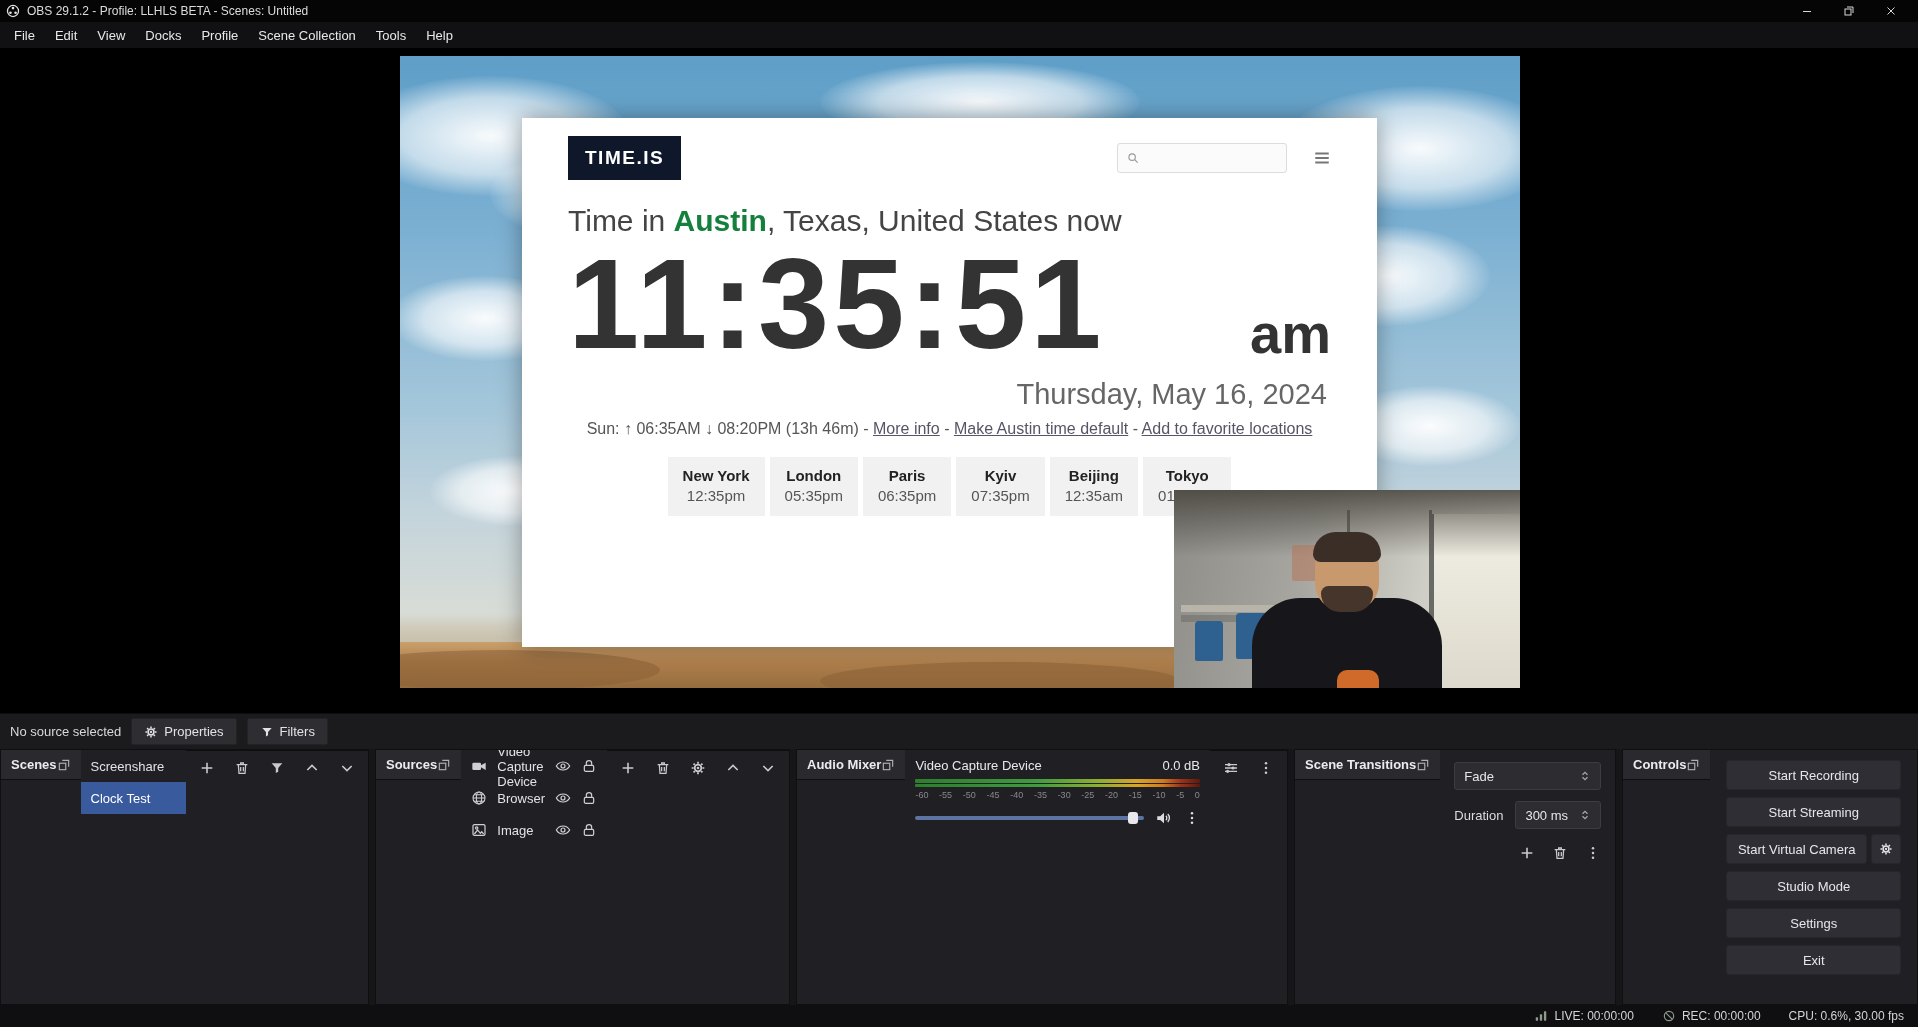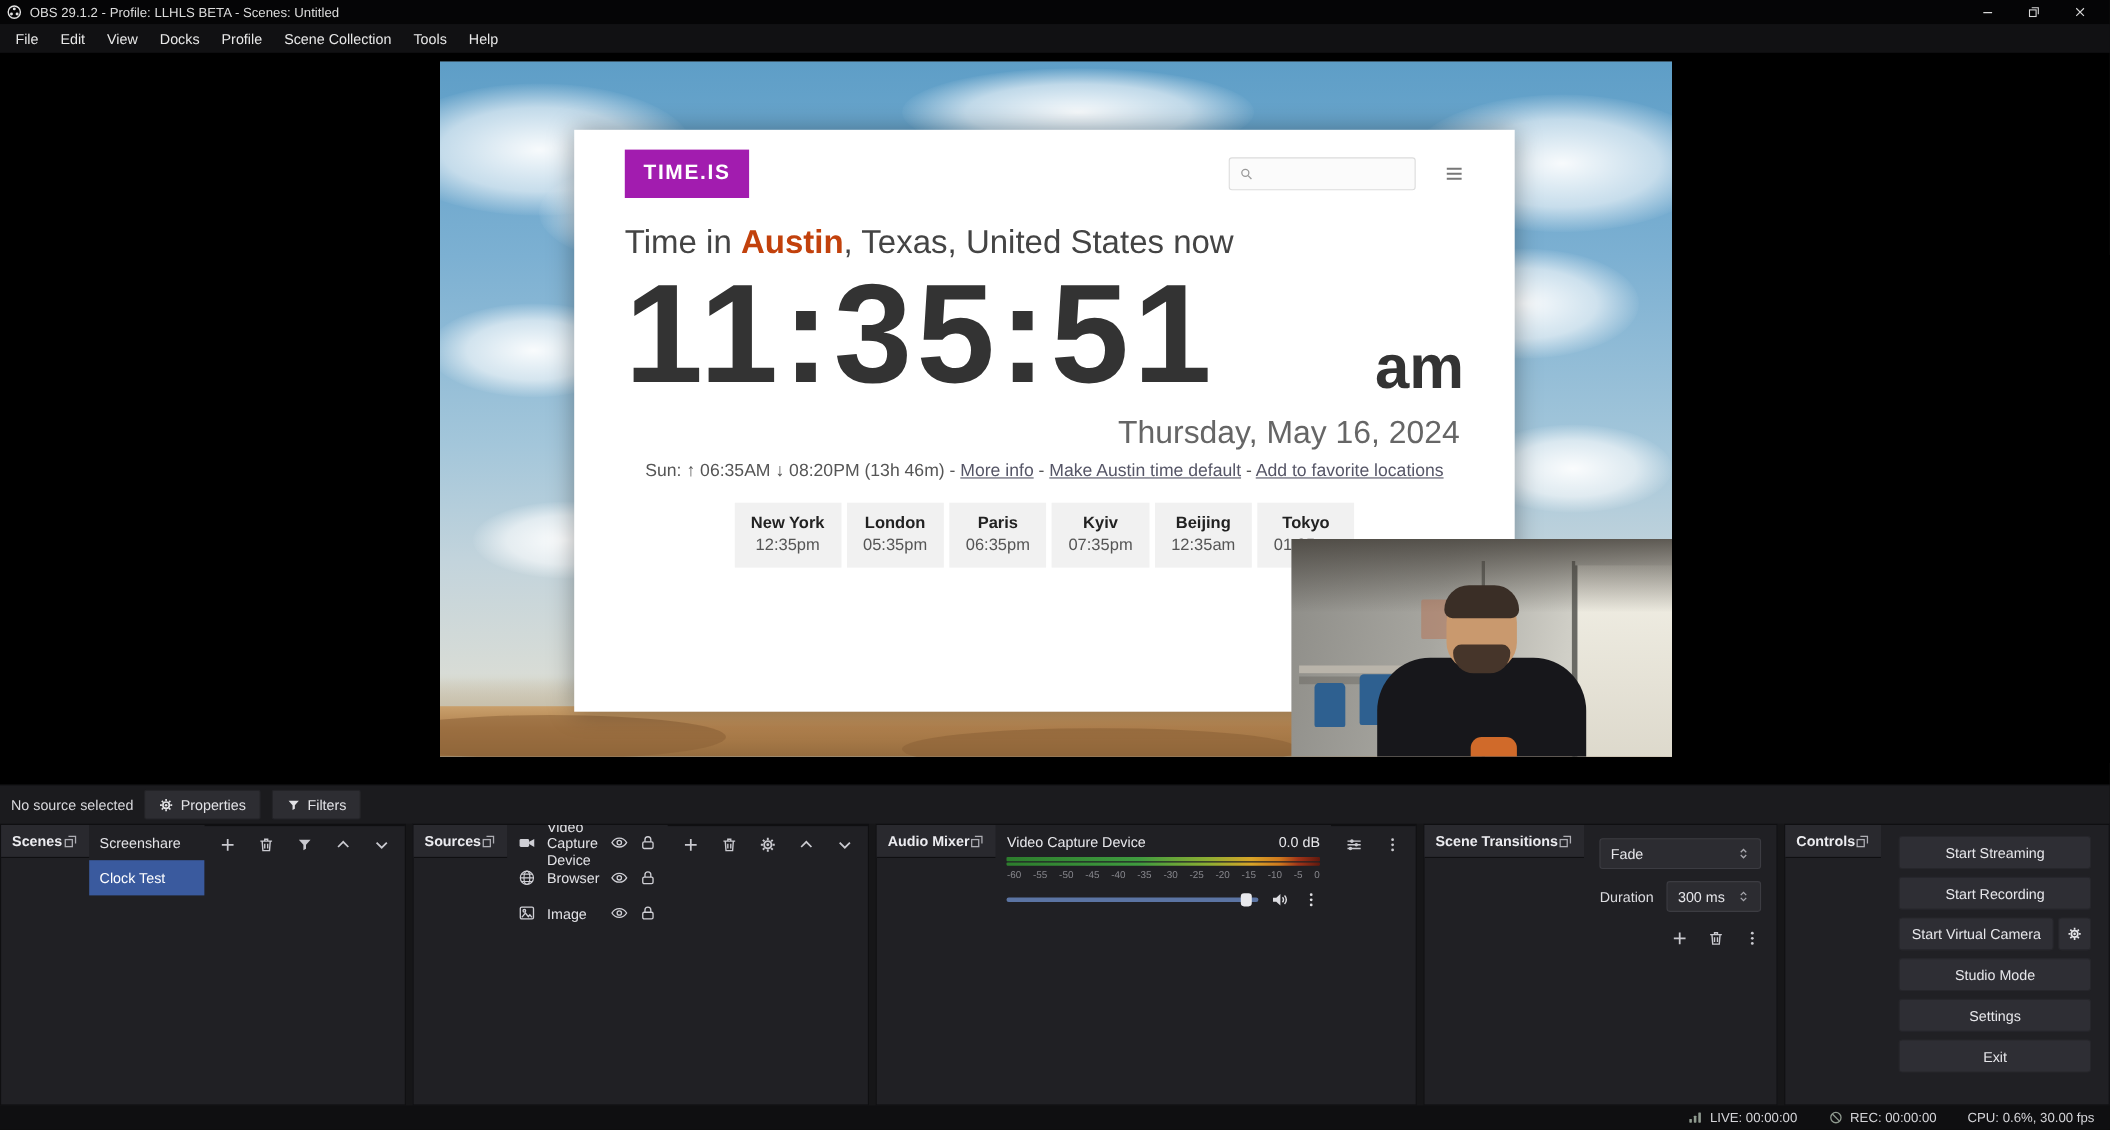--- a/index.html
+++ b/index.html
@@ -24,25 +24,25 @@
   .scene { position:absolute; left:400px; top:8px; width:1120px; height:632px; overflow:hidden; background:#7fb0d2; }
   .sky { position:absolute; inset:0; background:linear-gradient(180deg,#5e9ec7 0%,#7cb0d2 28%,#a3c6da 55%,#c3d4dc 72%,#d8dcd6 88%,#d3cdba 92%); }
   .cloud { position:absolute; background:radial-gradient(ellipse at center, rgba(255,255,255,.95) 0%, rgba(255,255,255,.6) 45%, rgba(255,255,255,0) 72%); border-radius:50%; }
   .haze { position:absolute; left:0; right:0; bottom:42px; height:30px; background:linear-gradient(180deg, rgba(205,205,198,0) 0%, rgba(196,188,168,.85) 100%); }
   .ground { position:absolute; left:0; right:0; bottom:0; height:46px; background:linear-gradient(180deg,#c9a06c 0%,#b0804d 45%,#956c3e 100%); }
   .dune { position:absolute; background:#8a6036; opacity:.55; border-radius:50%; }
 
   
   .ti-page { position:absolute; left:122px; top:62px; width:855px; height:529px; background:#ffffff; box-shadow:0 0 22px rgba(0,0,0,.35); padding:18px 46px 0 46px; color:#333; }
   .ti-header { display:flex; align-items:center; }
-  .ti-logo { background:#a21caf; color:#fff; font-weight:bold; font-size:19px; letter-spacing:1.5px; padding:11px 17px; }
+  .ti-logo { background:#0f172a; color:#fff; font-weight:bold; font-size:19px; letter-spacing:1.5px; padding:11px 17px; }
   .ti-search { margin-left:auto; width:170px; height:30px; border:1px solid #dcdcdc; background:#fbfbfb; border-radius:3px; display:flex; align-items:center; padding:0 8px; color:#999; gap:6px; }
   .ti-burger { margin-left:26px; color:#777; }
   .ti-title { font-size:30px; color:#444; margin-top:24px; }
-  .ti-title b { color:#c2410c; }
+  .ti-title b { color:#15803d; }
   .ti-clock-row { display:flex; align-items:flex-end; justify-content:space-between; margin-top:2px; line-height:1; }
   .ti-clock { font-size:128px; font-weight:bold; color:#333; letter-spacing:4px; }
   .ti-ampm { font-size:56px; font-weight:bold; color:#333; margin-left:12px; padding-bottom:6px; }
   .ti-date { text-align:right; font-size:29px; color:#666; margin-top:10px; padding-right:4px; }
   .ti-sun { text-align:center; font-size:16px; color:#555; margin-top:9px; }
   .ti-sun a, .ti-link { color:#556; text-decoration:underline; cursor:default; }
   .ti-cities { display:flex; justify-content:center; gap:5px; margin-top:19px; }
   .city { background:#f1f1f1; padding:9px 15px; text-align:center; line-height:1.35; }
   .city-name { font-weight:bold; font-size:15px; color:#222; }
   .city-time { font-size:15px; color:#555; }
@@ -563,22 +563,22 @@
       <div class="dock-header">
         <span>Controls</span>
         <span class="popout icon i14">
             <svg viewBox="0 0 24 24" fill="none" stroke="currentColor" stroke-width="2">
               <rect x="4" y="9" width="11" height="11"></rect>
               <path d="M9 4h11v11"></path>
             </svg>
           </span>
       </div>
       <div class="dock-body ctl-body">
+        <button class="ctl-btn">Start Recording</button>
         <button class="ctl-btn">Start Streaming</button>
-        <button class="ctl-btn">Start Recording</button>
         <div class="ctl-row">
           <button class="ctl-btn">Start Virtual Camera</button>
           <button class="ctl-btn ctl-sq">
               <span class="icon i14">
                 <svg viewBox="0 0 24 24">
                   <g stroke="currentColor" fill="none" stroke-width="2.6">
                     <circle cx="12" cy="12" r="5"></circle>
                     <path d="M12 2.5v3M12 18.5v3M2.5 12h3M18.5 12h3M5.3 5.3l2.1 2.1M16.6 16.6l2.1 2.1M18.7 5.3l-2.1 2.1M7.4 16.6l-2.1 2.1"></path>
                   </g>
                   <circle cx="12" cy="12" r="2" fill="currentColor"></circle>

